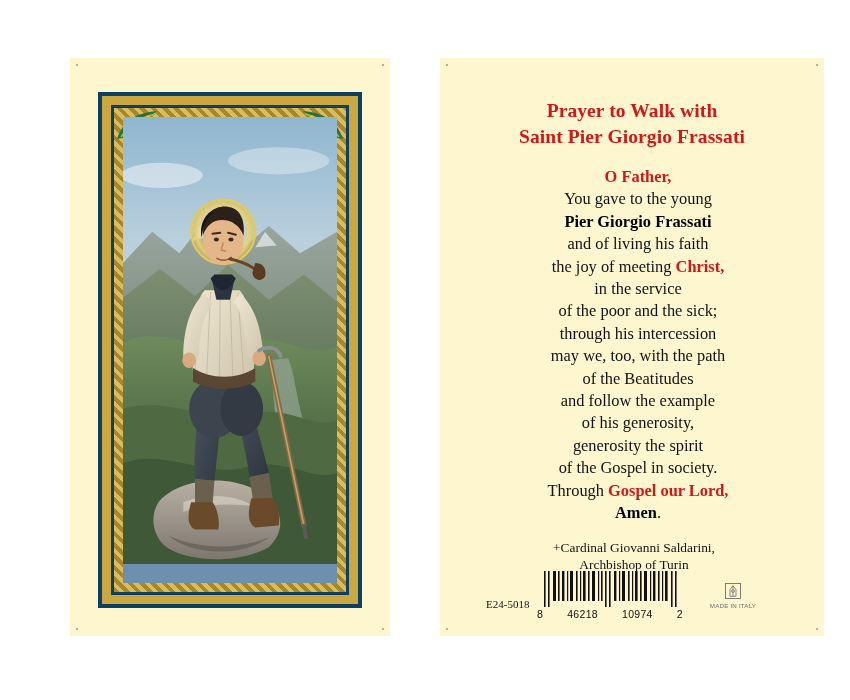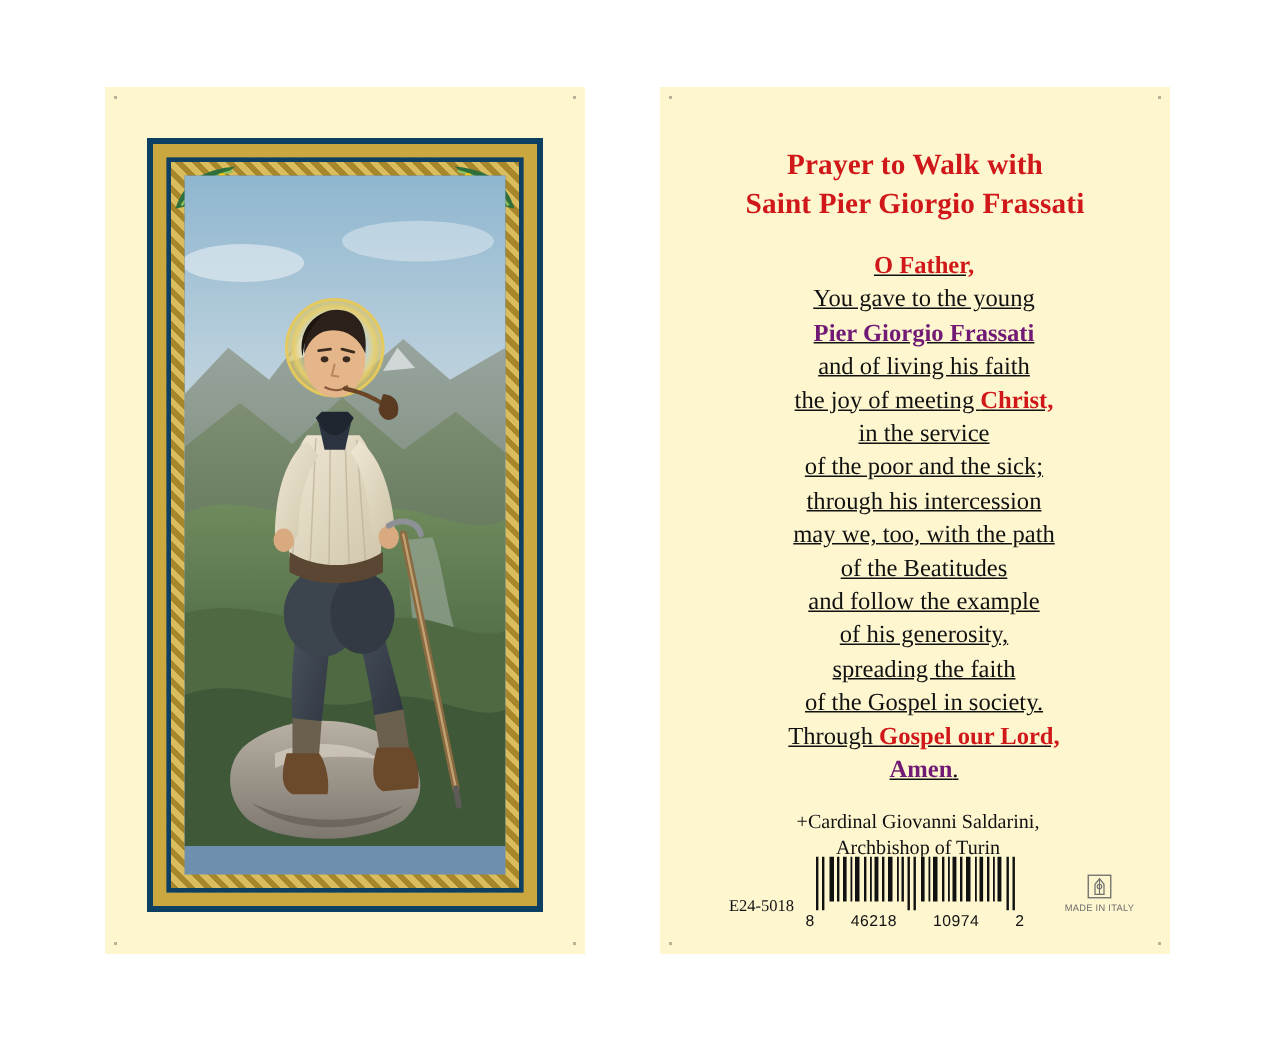--- a/index.html
+++ b/index.html
@@ -24,20 +24,21 @@
     height: 578px;
     background: #fdf6cf;
   }
   .card-right {
     position: absolute;
     left: 440px;
     top: 58px;
     width: 340px;
     height: 578px;
     background: #fdf6cf;
+    padding-left: 44px;
   }
 
   
   .reg-mark {
     position: absolute;
     width: 2px;
     height: 2px;
     background: #b9b296;
   }
 
@@ -104,25 +105,24 @@
     letter-spacing: 0.1px;
   }
   .prayer {
     position: absolute;
     left: 26px; right: 14px;
     top: 108px;
     text-align: center;
     color: #111111;
     font-size: 16.4px;
     line-height: 22.4px;
-    text-decoration: underline;
   }
   .prayer .ln { white-space: nowrap; }
   .red { color: #d0181a; font-weight: bold; }
-  .blue { color: #701a75; font-weight: bold; }
+  .blue { color: #000000; font-weight: bold; }
 
   .attribution {
     position: absolute;
     left: 4px; right: 0;
     top: 481px;
     text-align: center;
     font-size: 13.4px;
     line-height: 17px;
     color: #111111;
   }
@@ -347,21 +347,21 @@
     <div class="ln blue">Pier Giorgio Frassati</div>
     <div class="ln">and of living his faith</div>
     <div class="ln">the joy of meeting <span class="red">Christ,</span></div>
     <div class="ln">in the service</div>
     <div class="ln">of the poor and the sick;</div>
     <div class="ln">through his intercession</div>
     <div class="ln">may we, too, with the path</div>
     <div class="ln">of the Beatitudes</div>
     <div class="ln">and follow the example</div>
     <div class="ln">of his generosity,</div>
-    <div class="ln">spreading the faith</div>
+    <div class="ln">generosity the spirit</div>
     <div class="ln">of the Gospel in society.</div>
     <div class="ln">Through <span class="red">Gospel our Lord,</span></div>
     <div class="ln"><span class="blue">Amen</span><span>.</span></div>
   </div>
 
   <div class="attribution">
     <div>+Cardinal Giovanni Saldarini,</div>
     <div>Archbishop of Turin</div>
   </div>
 

